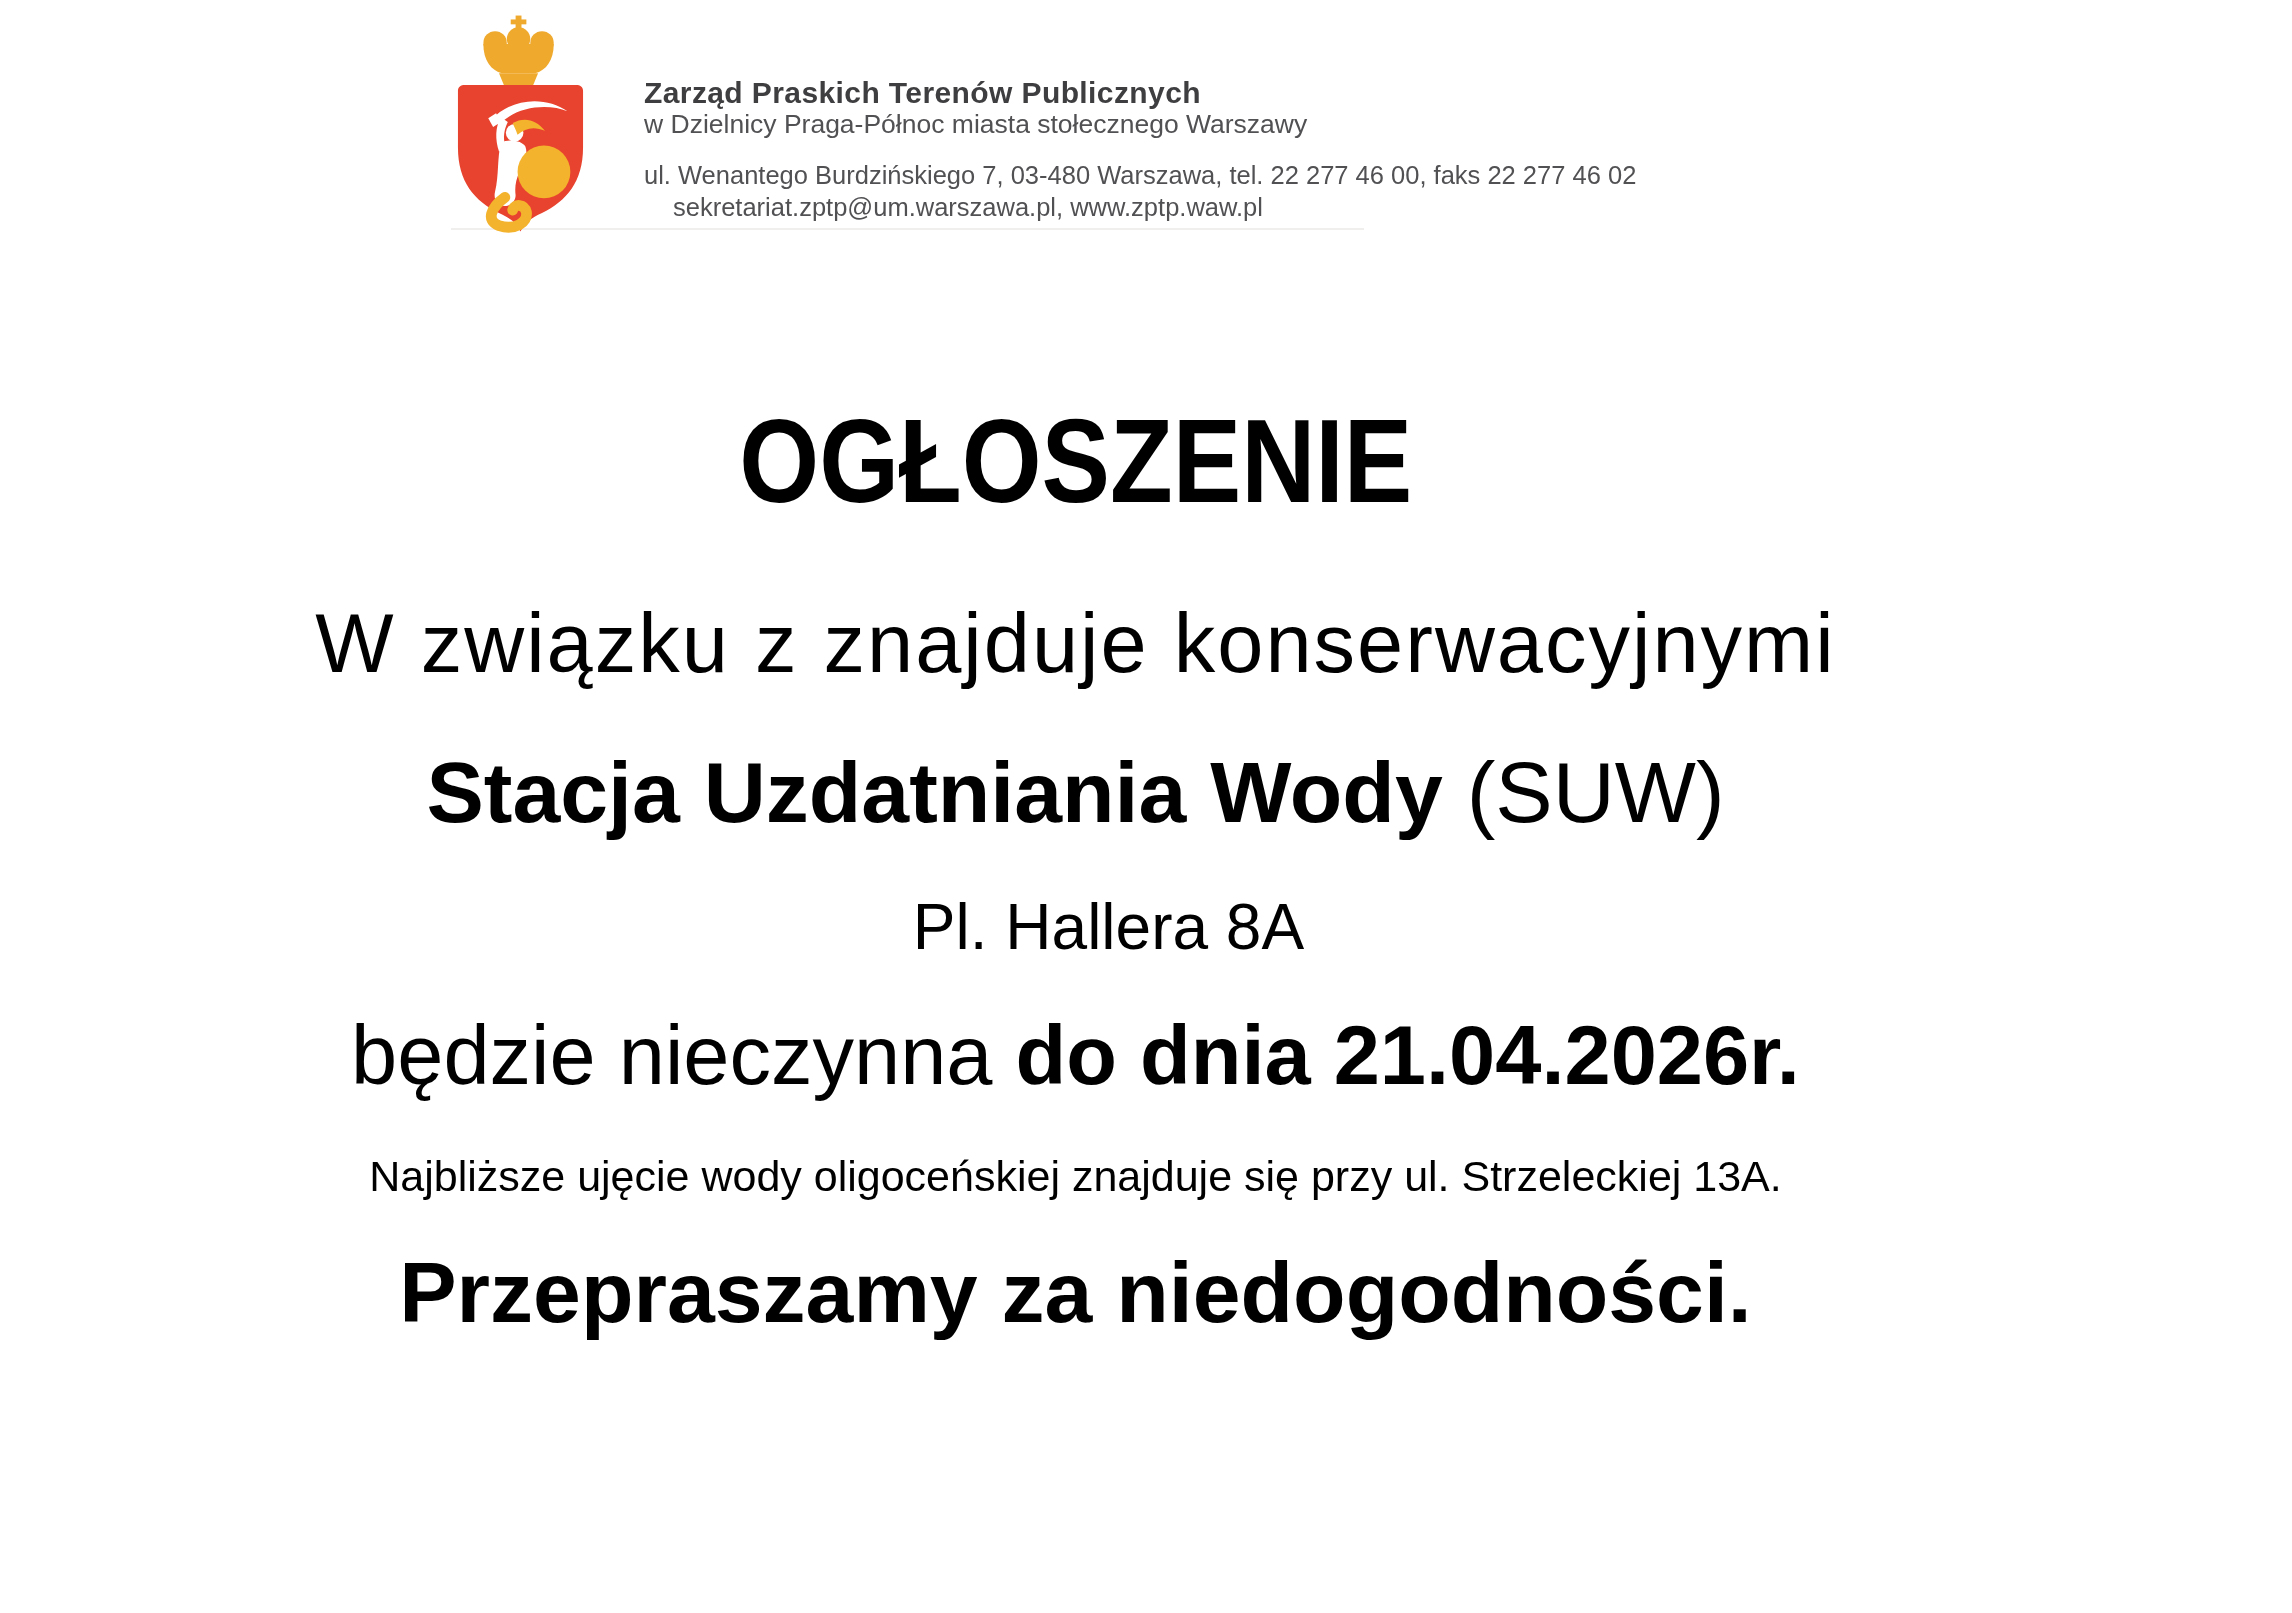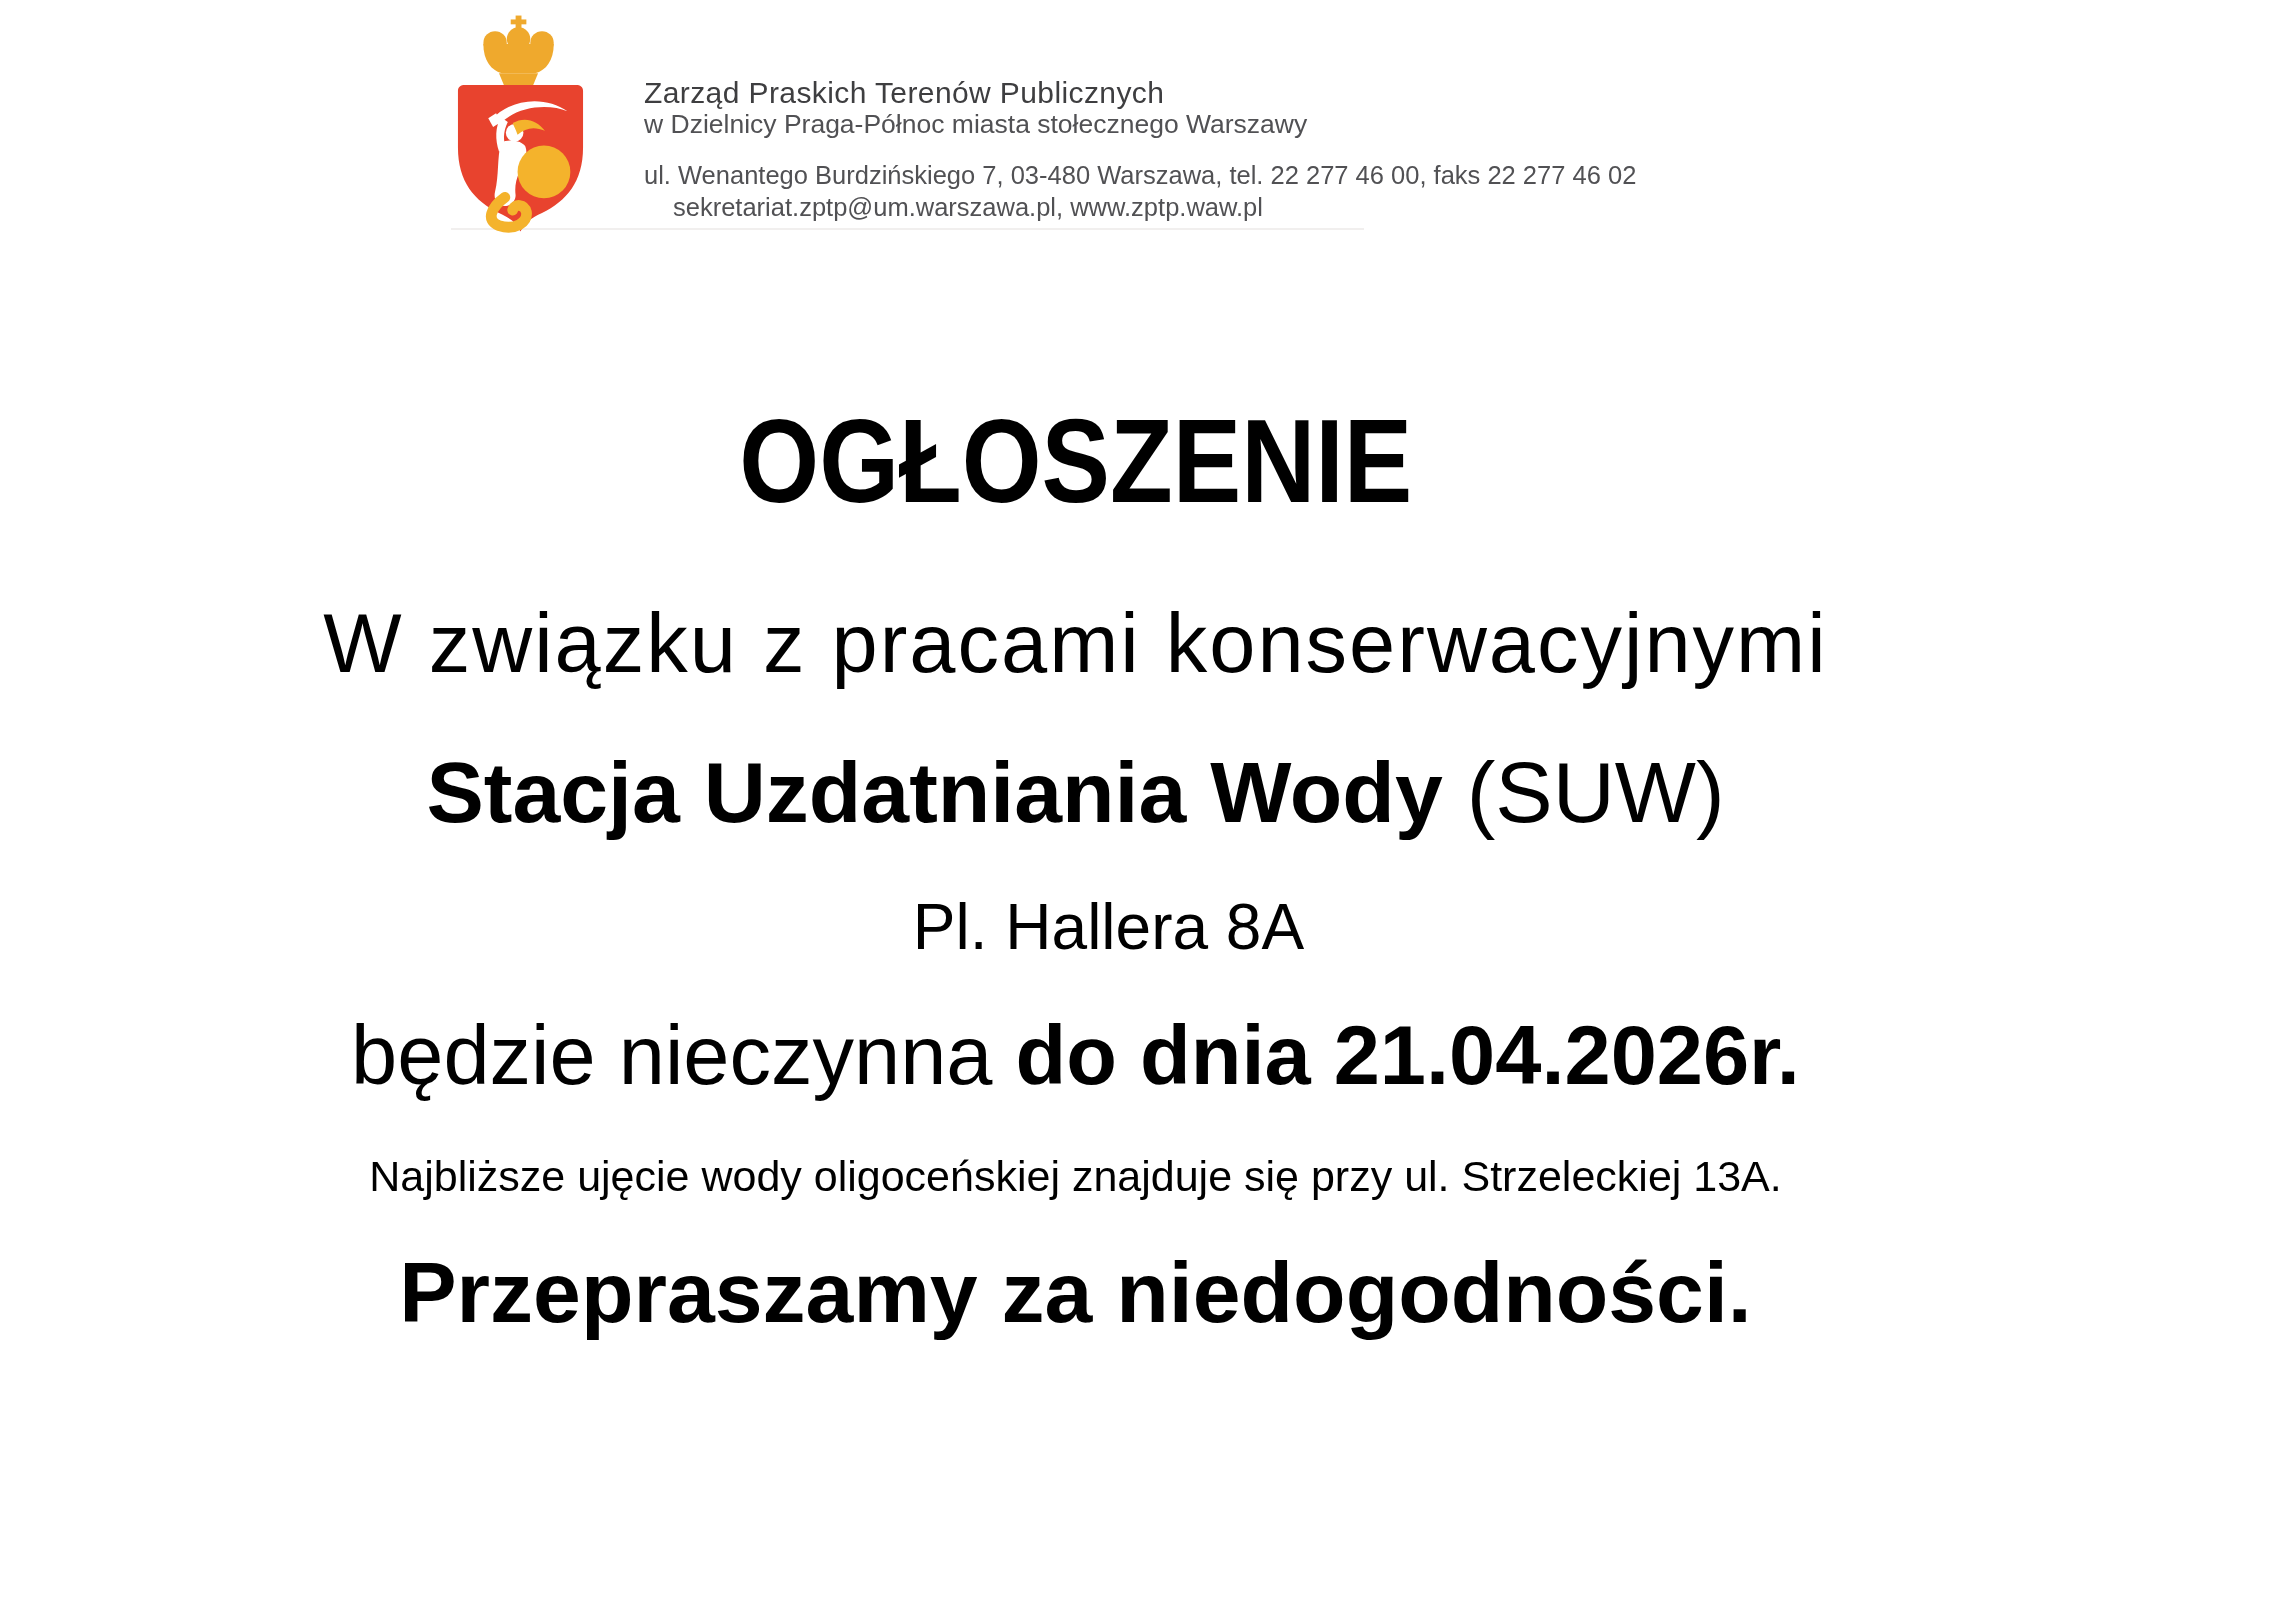--- a/index.html
+++ b/index.html
@@ -15,21 +15,21 @@
   .lh-rule{
     position:absolute;left:451px;top:228px;width:913px;height:2px;
     background:#f1efee;
   }
   .logo{
     position:absolute;left:456px;top:14.7px;width:129px;height:220px;
   }
   .lh-text{position:absolute;white-space:nowrap;}
   .org-name{
     left:644px;top:76px;
-    font-size:30px;font-weight:normal;color:#3e3e40;letter-spacing:0.4px;
+    font-size:30px;font-weight:bold;color:#3e3e40;letter-spacing:0.4px;
     line-height:1.1;
   }
   .org-sub{
     left:644px;top:110px;
     font-size:26.5px;color:#515154;line-height:1.1;text-align:center;
   }
   .addr1{
     left:644px;top:161px;
     font-size:25.5px;color:#515154;line-height:1.1;
   }
@@ -87,21 +87,21 @@
 
   <div class="lh-text org-name">Zarząd Praskich Terenów Publicznych</div>
   <div class="lh-text org-sub">w Dzielnicy Praga-Północ miasta stołecznego Warszawy</div>
   <div class="lh-text addr1">ul. Wenantego Burdzińskiego 7, 03-480 Warszawa, tel. 22 277 46 00, faks 22 277 46 02</div>
   <div class="lh-text addr2">sekretariat.zptp@um.warszawa.pl, www.zptp.waw.pl</div>
 
   <div class="line title">
     <span class="squeeze">OGŁOSZENIE</span>
   </div>
 
-  <div class="line l-intro">W związku z pracami konserwacyjnymi</div>
+  <div class="line l-intro">W związku z znajduje konserwacyjnymi</div>
 
   <div class="line l-facility"><span class="b">Stacja Uzdatniania Wody</span><span class="r"> (SUW)</span></div>
 
   <div class="line l-address">Pl. Hallera 8A</div>
 
   <div class="line l-closure"><span class="r">będzie nieczynna </span><span class="b">do dnia 21.04.2026r.</span></div>
 
   <div class="line l-alt">Najbliższe ujęcie wody oligoceńskiej znajduje się przy ul. Strzeleckiej 13A.</div>
 
   <div class="line l-apology">Przepraszamy za niedogodności.</div>

